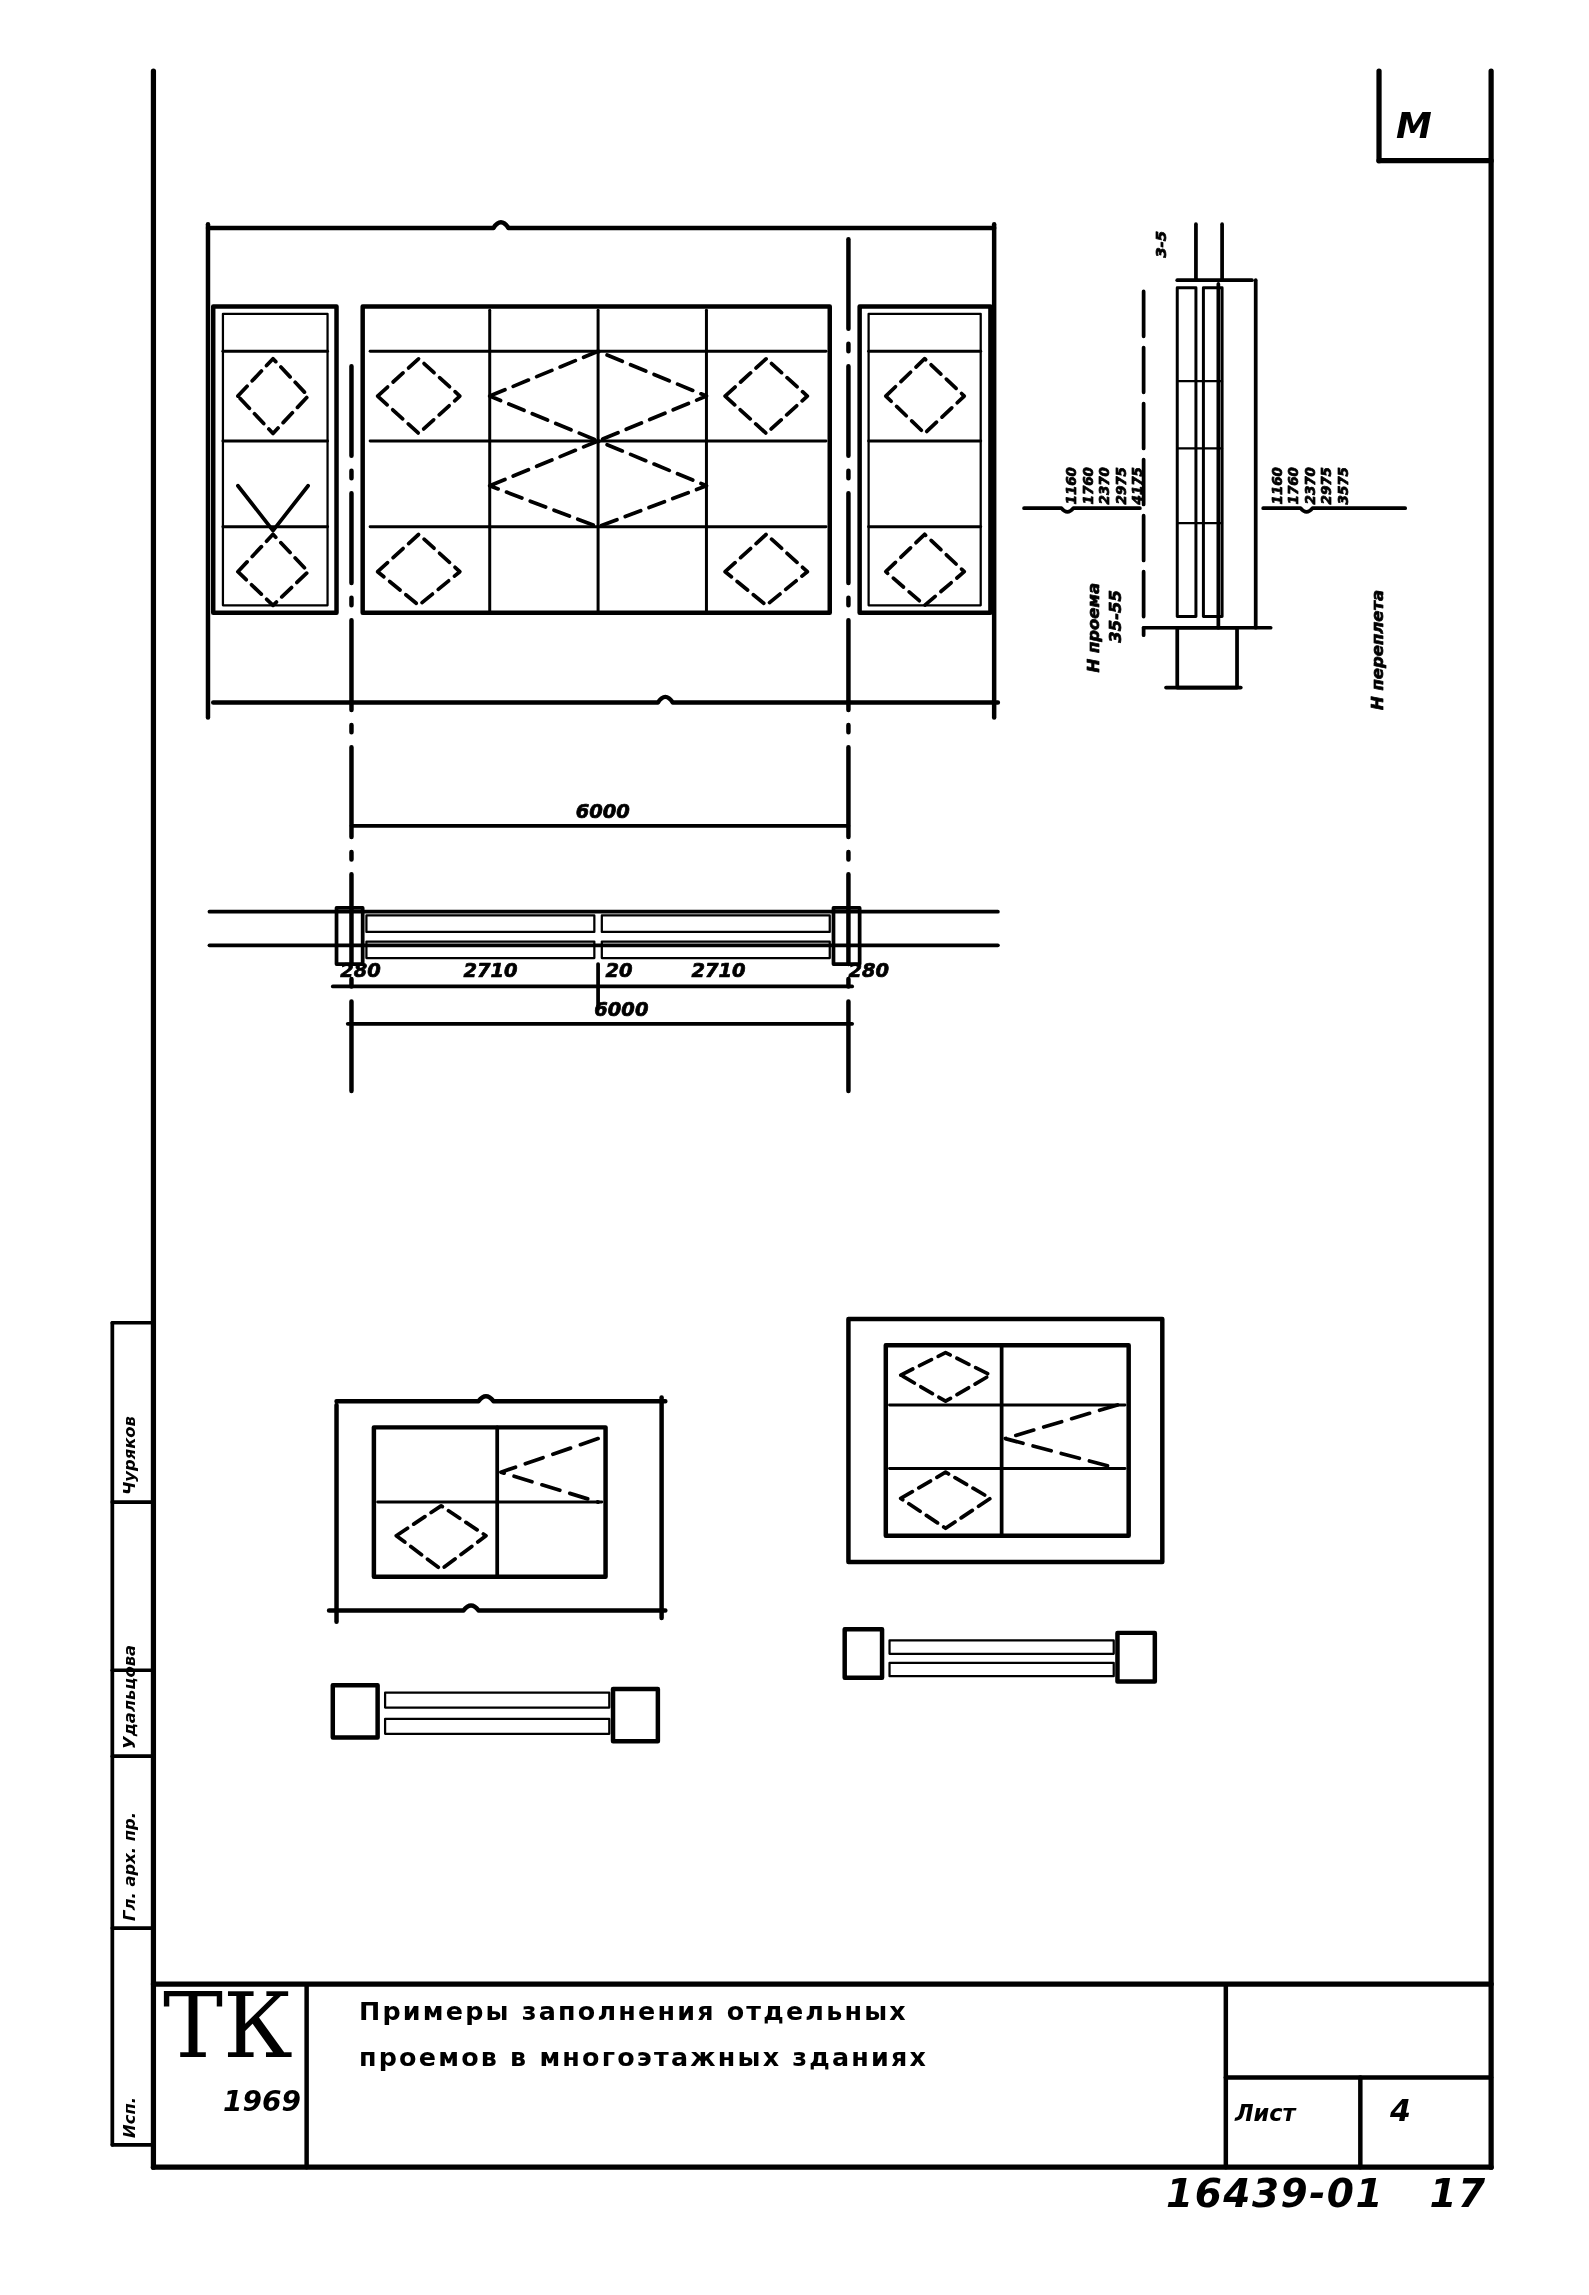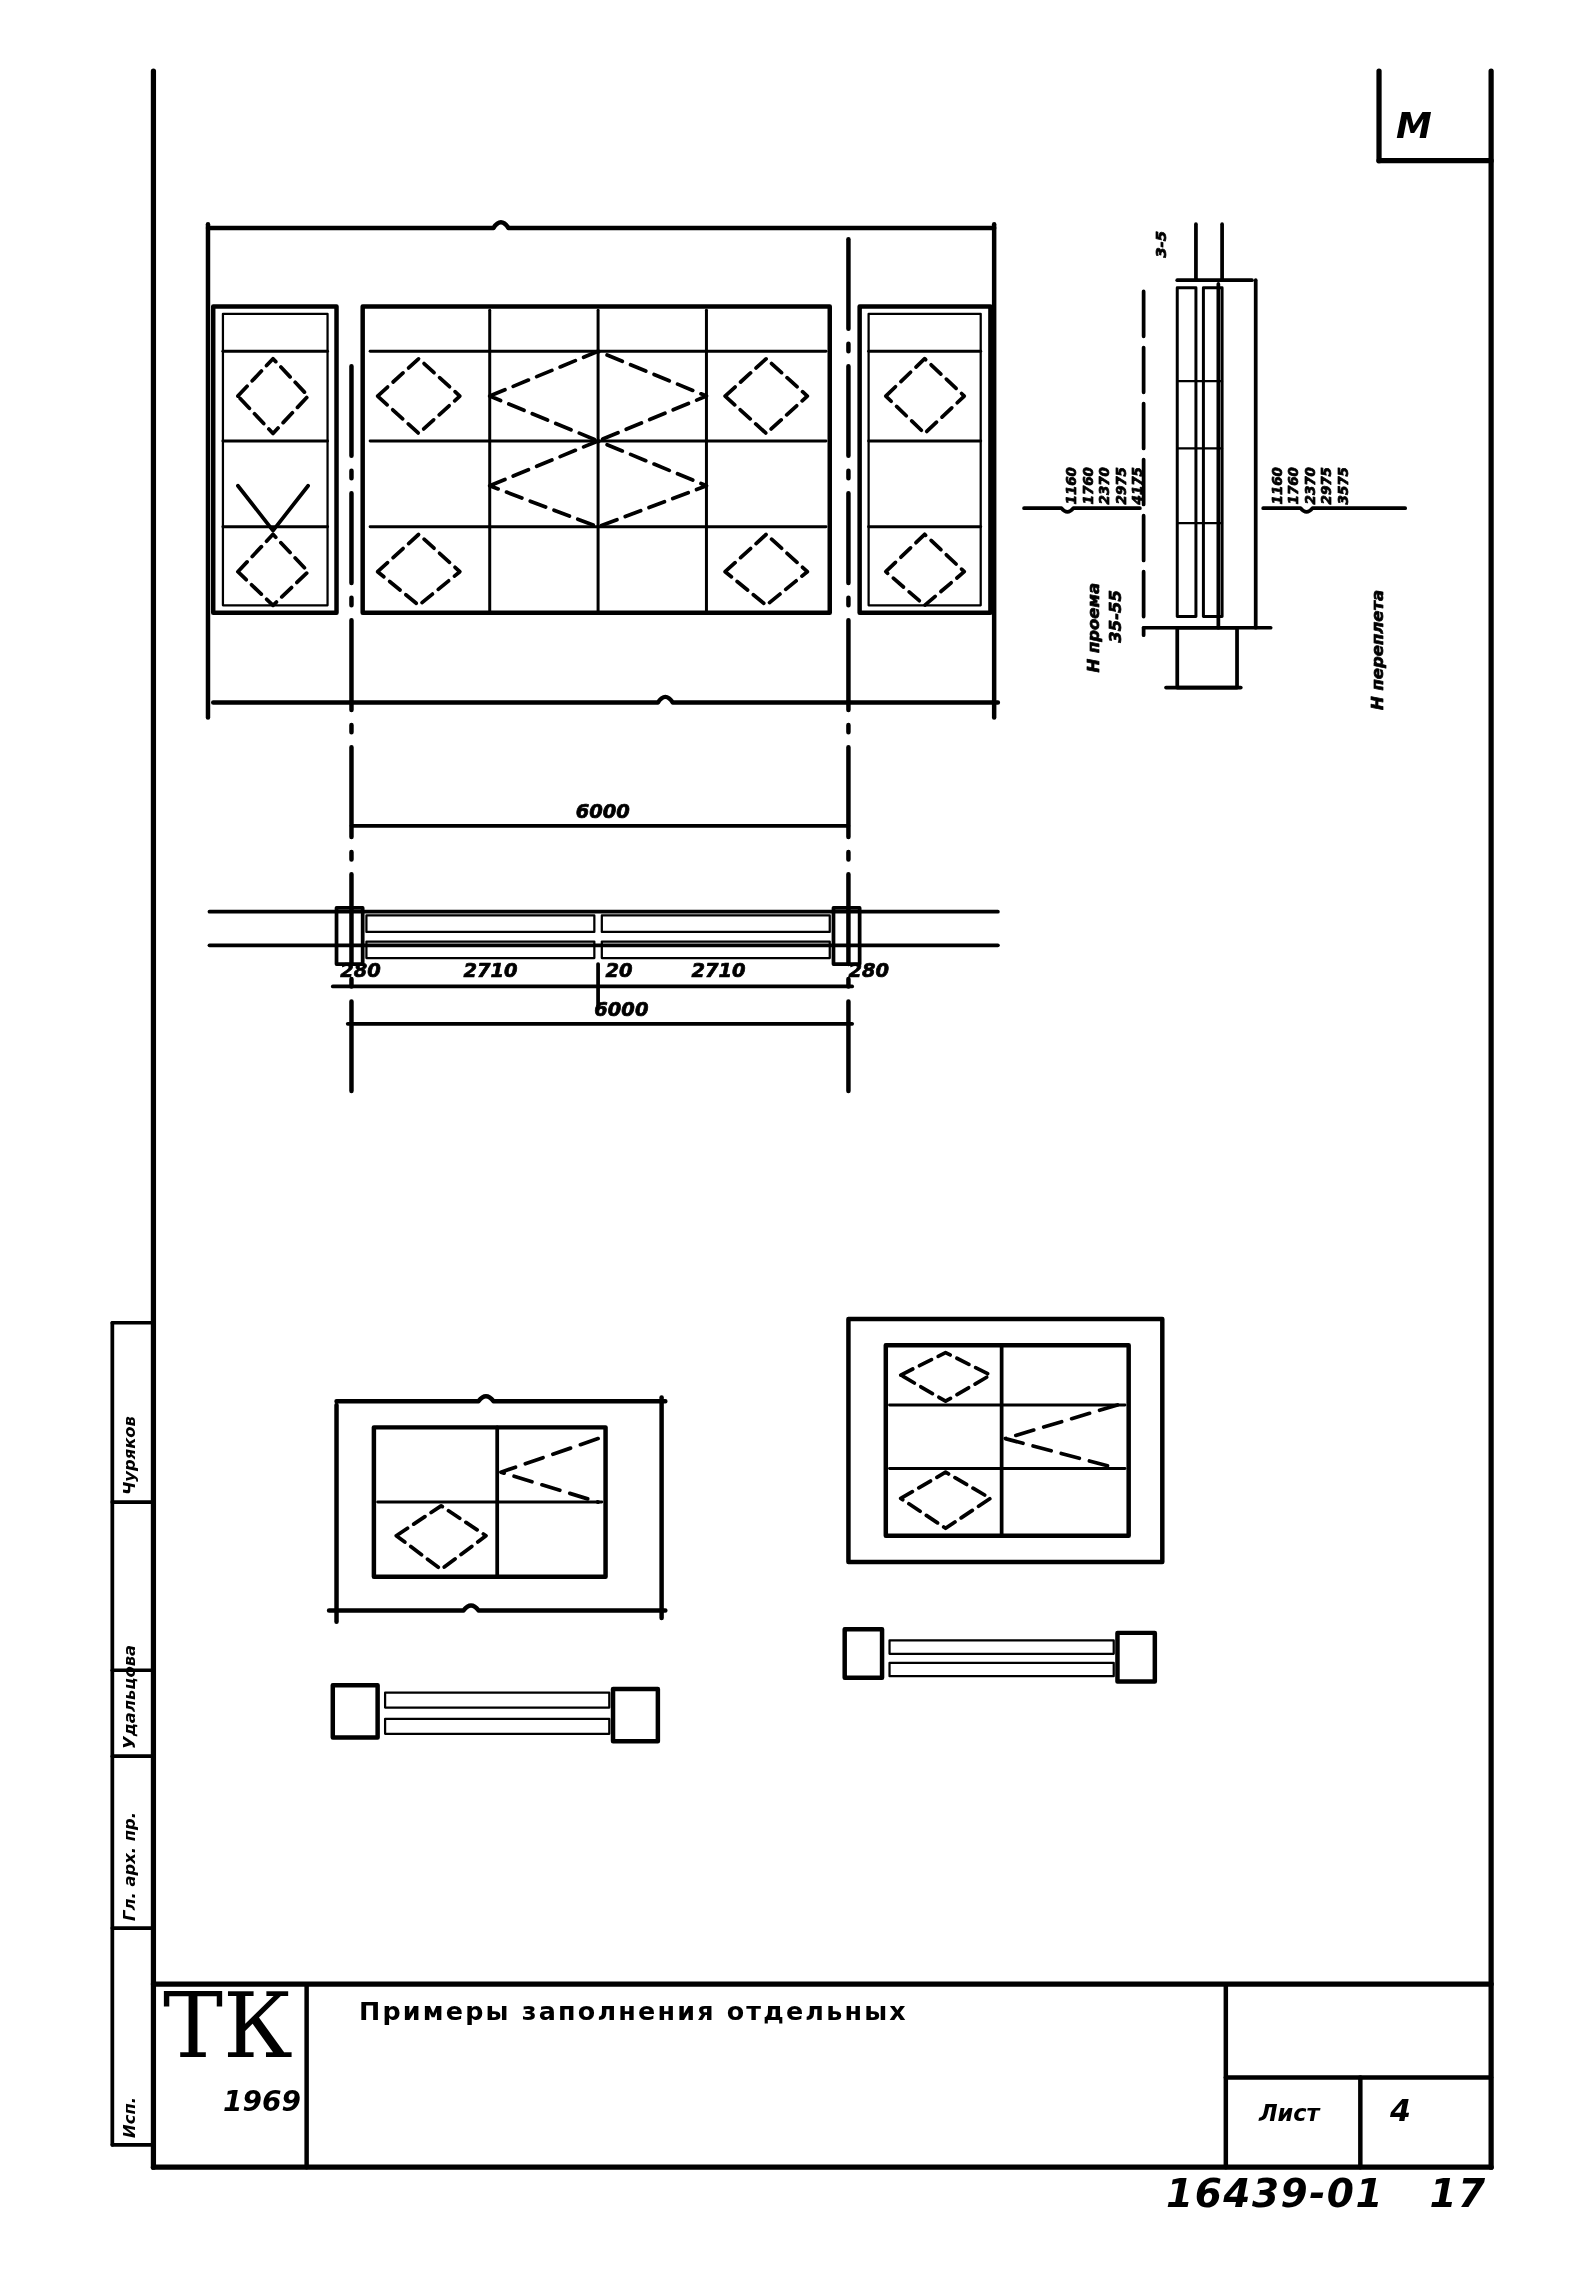--- a/index.html
+++ b/index.html
@@ -5,21 +5,21 @@
   html, body { margin:0; padding:0; background:#ffffff; }
   body { width:1590px; height:2295px; position:relative; overflow:hidden;
          font-family:"DejaVu Sans", sans-serif; color:#000; }
   .sheet { position:absolute; left:0; top:0; width:1590px; height:2295px; }
   svg text { font-family:"DejaVu Sans", sans-serif; font-style:italic; font-weight:bold; fill:#000; }
   .lbl { position:absolute; font-family:"DejaVu Sans", sans-serif; font-style:italic; font-weight:bold; color:#000; white-space:nowrap; }
   .tb-title { position:absolute; left:359px; top:1988px; width:852px; font-size:25.4px; line-height:46px; font-weight:bold; letter-spacing:2.2px; }
   .tb-logo { position:absolute; left:163px; top:1981px; width:127px; text-align:center; font-family:"DejaVu Serif", serif; font-size:90px; line-height:90px; font-style:normal; font-weight:normal; }
   .tb-year { position:absolute; left:174px; top:2085px; width:127px; text-align:right; font-size:28px; }
   .tb-series { position:absolute; left:1226px; top:1988px; font-size:24px; line-height:39px; }
-  .tb-sheet-label { position:absolute; left:1235px; top:2100px; font-size:22.4px;margin-left:24px; }
+  .tb-sheet-label { position:absolute; left:1235px; top:2100px; font-size:22.4px; }
   .tb-sheet-num { position:absolute; left:1390px; top:2093px; font-size:30px; }
   .doc-num { position:absolute; left:1166px; top:2171px; font-size:39px; letter-spacing:1.5px; }
   .corner-mark { position:absolute; left:1396px; top:105px; font-size:36px; }
   .side-stamp { position:absolute; transform-origin:left top; transform:rotate(-90deg); font-size:16.4px; }
 </style>
 </head>
 <body>
 
 <div class="sheet">
 <svg width="1590" height="2295" viewBox="0 0 2127 3071" xmlns="http://www.w3.org/2000/svg" fill="none" stroke="#000" stroke-linecap="round" stroke-linejoin="round">
@@ -194,20 +194,21 @@
   </g>
 </svg>
 
 <div class="corner-mark lbl">М</div>
 
 
 <div class="tb-logo lbl">ТК</div>
 <div class="tb-year lbl">1969</div>
 <div class="tb-title">
   <div>Примеры заполнения отдельных</div>
+  <div>проемов в многоэтажных зданиях</div>
 </div>
 <div class="tb-sheet-label lbl">Лист</div>
 <div class="tb-sheet-num lbl">4</div>
 
 <div class="doc-num lbl">
   <span>16439-01</span>
   &nbsp;&nbsp;<span>17</span>
 </div>
 
 

